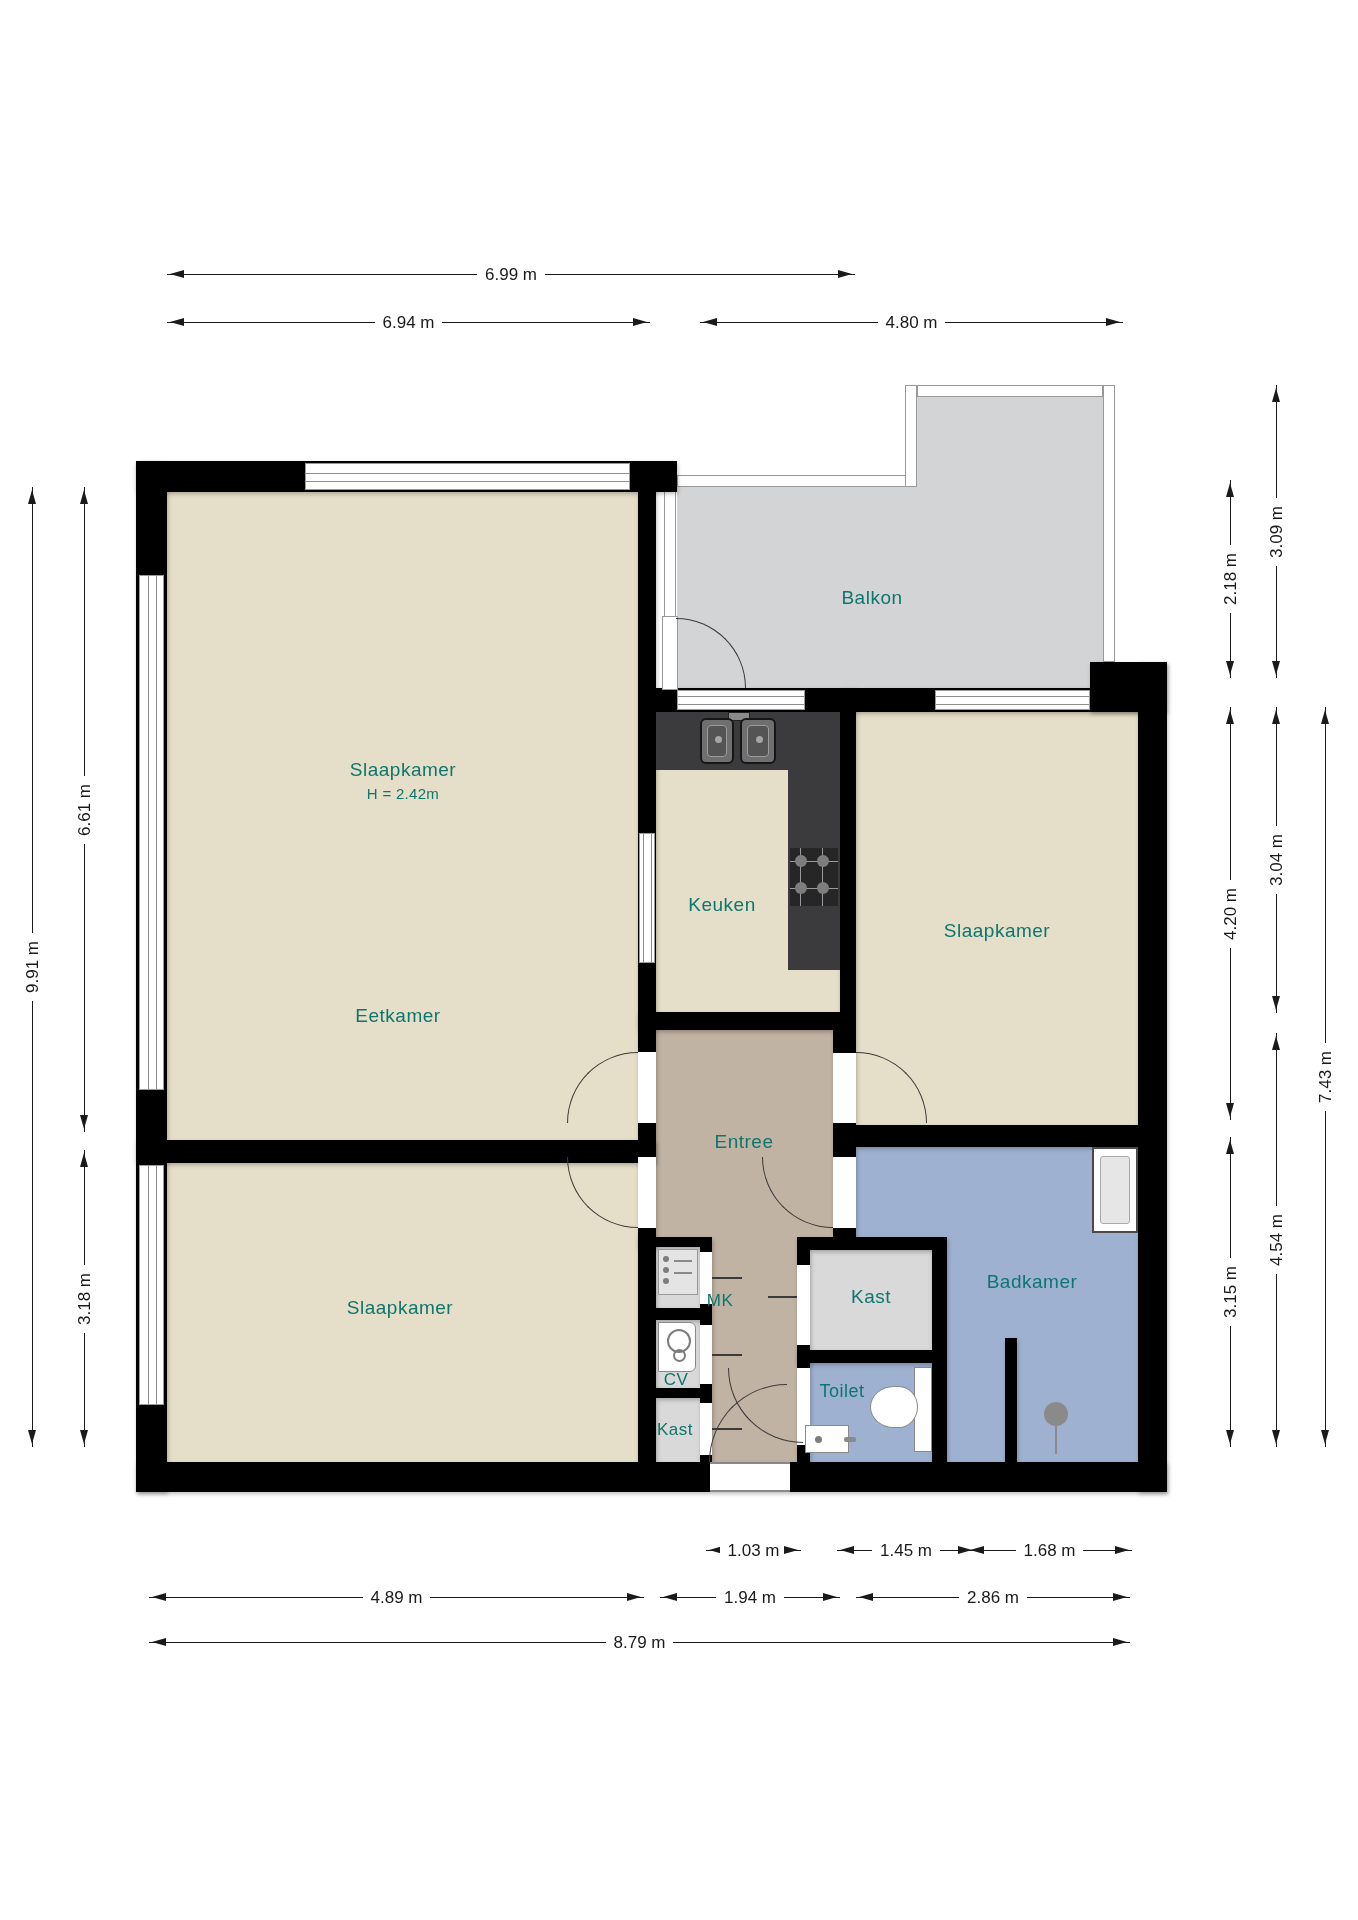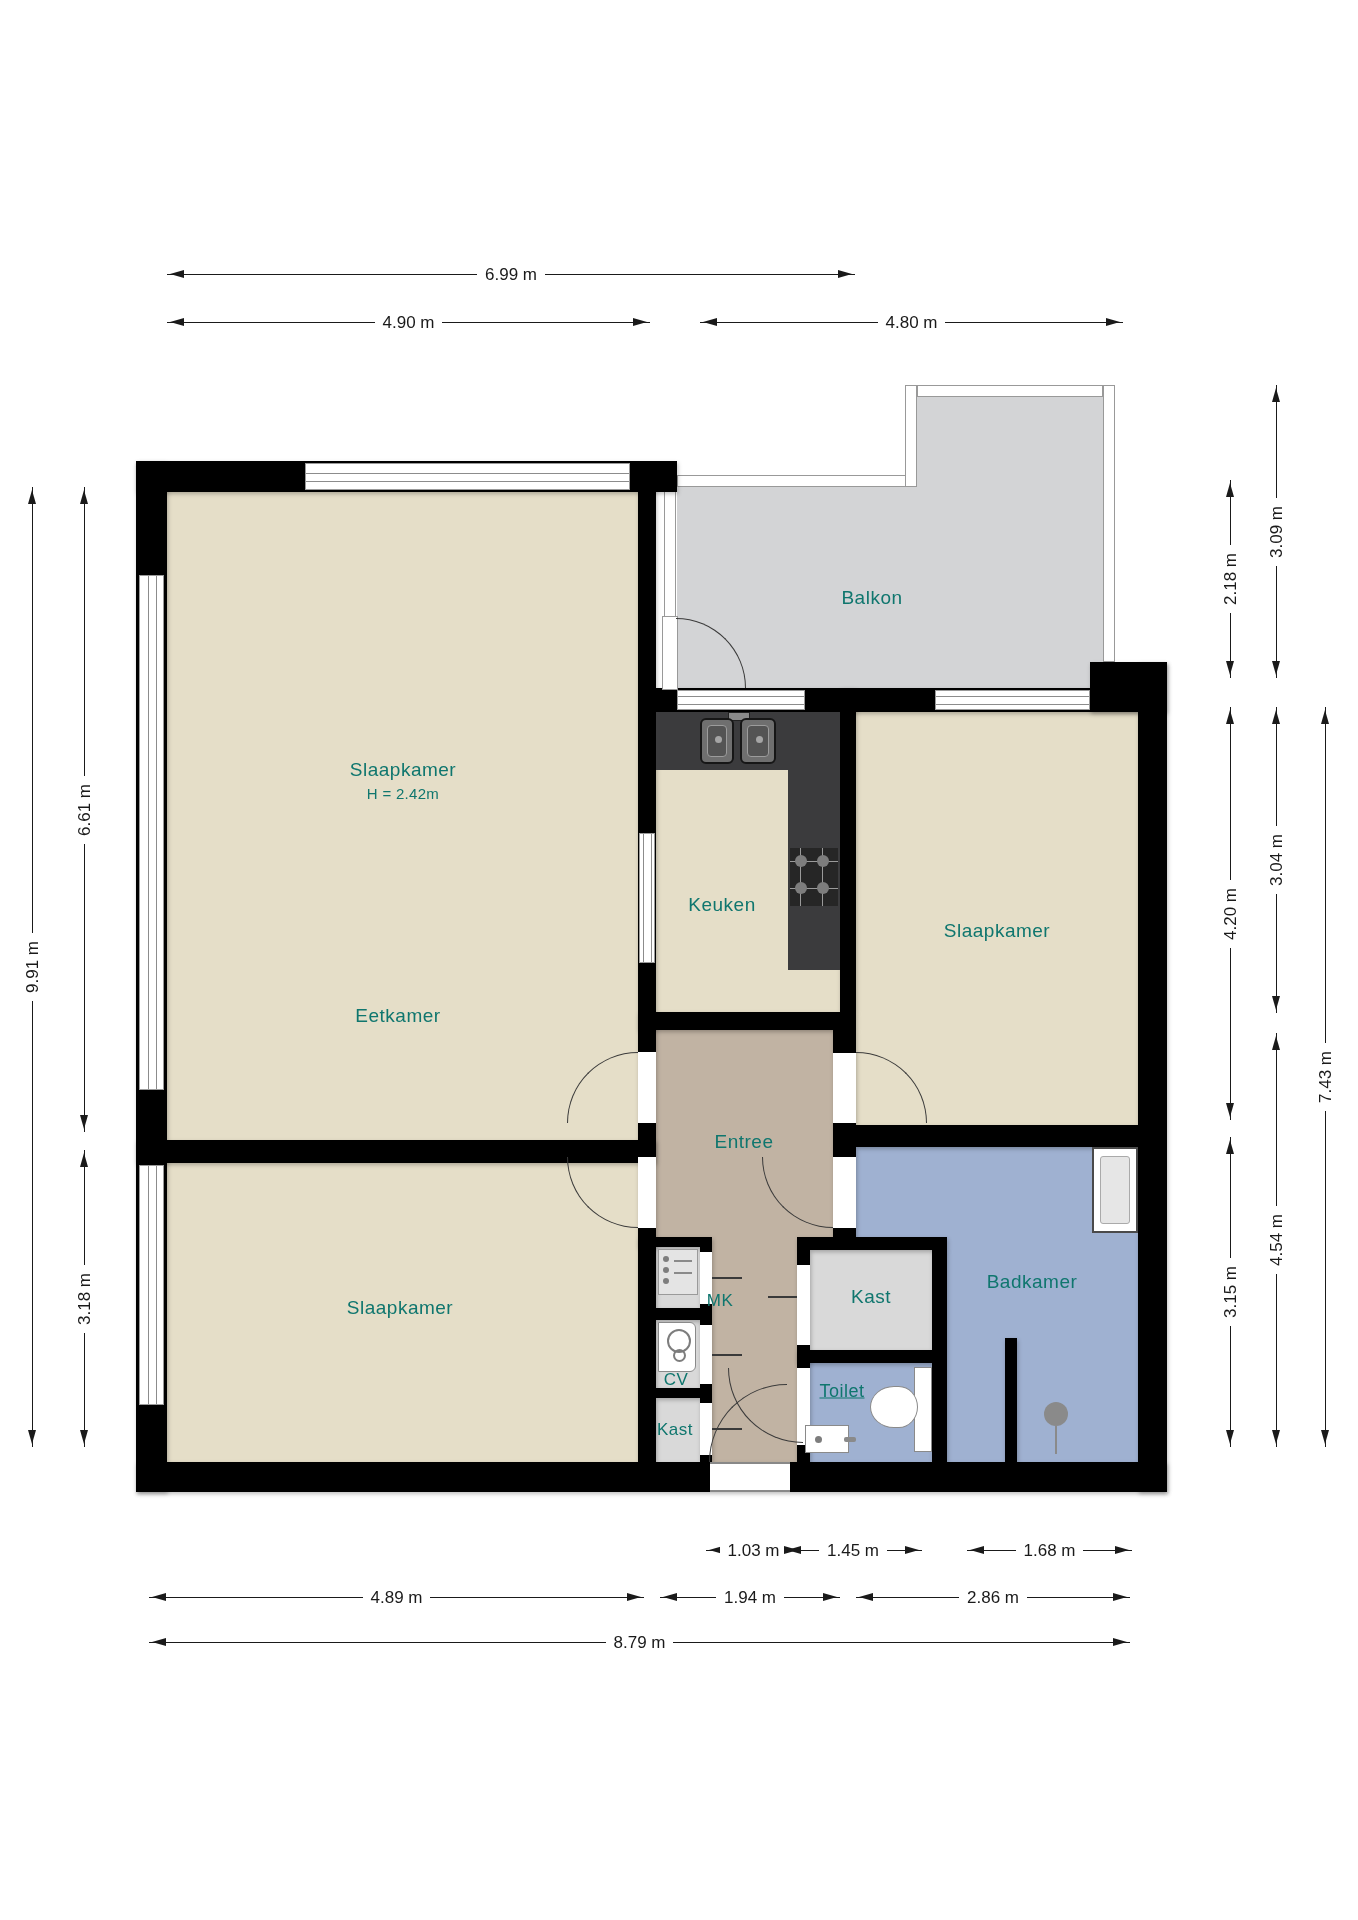--- a/index.html
+++ b/index.html
@@ -166,31 +166,31 @@
 
   <div class="lbl" style="left:403px;top:770px;">Slaapkamer</div>
   <div class="lbl lbl-s" style="left:403px;top:793px;">H = 2.42m</div>
   <div class="lbl" style="left:398px;top:1016px;">Eetkamer</div>
   <div class="lbl" style="left:400px;top:1308px;">Slaapkamer</div>
   <div class="lbl" style="left:722px;top:905px;">Keuken</div>
   <div class="lbl" style="left:997px;top:931px;">Slaapkamer</div>
   <div class="lbl" style="left:744px;top:1142px;">Entree</div>
   <div class="lbl" style="left:872px;top:598px;">Balkon</div>
   <div class="lbl" style="left:1032px;top:1282px;">Badkamer</div>
-  <div class="lbl" style="left:842px;top:1391px;font-size:18px;text-decoration:underline;">Toilet</div>
+  <div class="lbl" style="left:842px;top:1391px;font-size:18px;">Toilet</div>
   <div class="lbl" style="left:871px;top:1297px;">Kast</div>
   <div class="lbl" style="left:676px;top:1301px;font-size:17px;margin-left:44px;">MK</div>
   <div class="lbl" style="left:676px;top:1380px;font-size:17px;">CV</div>
   <div class="lbl" style="left:675px;top:1430px;font-size:17px;">Kast</div>
 
   <div class="dim-h" style="left:167px;top:274px;width:688px;">
     <span class="dl">6.99 m</span>
   </div>
   <div class="dim-h" style="left:167px;top:322px;width:483px;">
-    <span class="dl">4.90 m</span>
+    <span class="dl">6.94 m</span>
   </div>
   <div class="dim-h" style="left:700px;top:322px;width:423px;">
     <span class="dl">4.80 m</span>
   </div>
 
   <div class="dim-v" style="left:32px;top:487px;height:960px;">
     <span class="dl">9.91 m</span>
   </div>
   <div class="dim-v" style="left:84px;top:487px;height:645px;">
     <span class="dl">6.61 m</span>
@@ -217,21 +217,21 @@
   <div class="dim-v" style="left:1230px;top:1137px;height:310px;">
     <span class="dl">3.15 m</span>
   </div>
   <div class="dim-v" style="left:1276px;top:1033px;height:414px;">
     <span class="dl">4.54 m</span>
   </div>
 
   <div class="dim-h" style="left:706px;top:1550px;width:95px;">
     <span class="dl">1.03 m</span>
   </div>
-  <div class="dim-h" style="left:784px;top:1550px;width:138px;">
+  <div class="dim-h" style="left:837px;top:1550px;width:138px;">
     <span class="dl">1.45 m</span>
   </div>
   <div class="dim-h" style="left:967px;top:1550px;width:165px;">
     <span class="dl">1.68 m</span>
   </div>
   <div class="dim-h" style="left:149px;top:1597px;width:495px;">
     <span class="dl">4.89 m</span>
   </div>
   <div class="dim-h" style="left:660px;top:1597px;width:180px;">
     <span class="dl">1.94 m</span>

